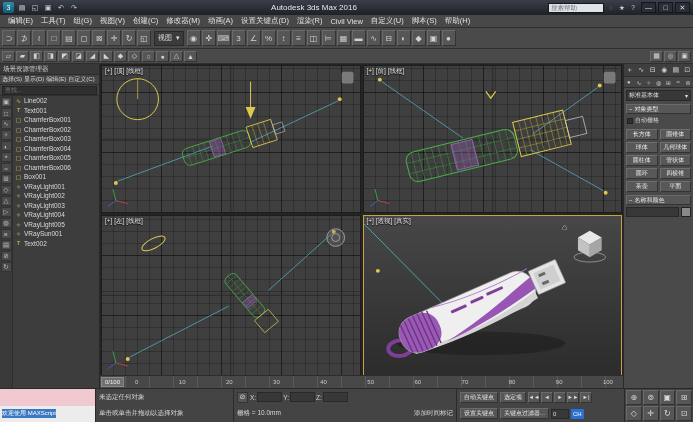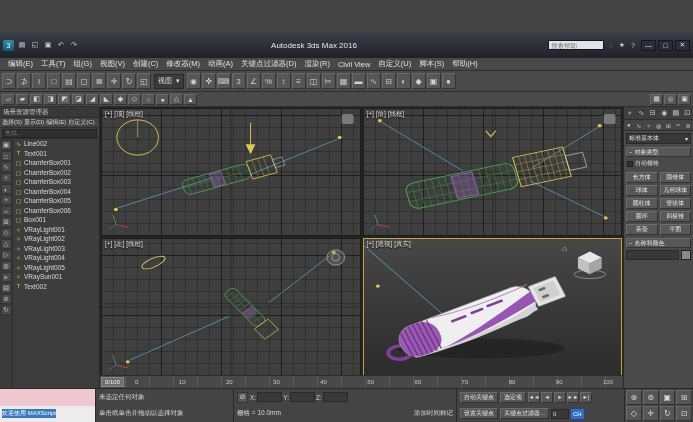--- a/index.html
+++ b/index.html
@@ -1,21 +1,21 @@
 <!DOCTYPE html>
 <html><head>
 <meta charset="utf-8">
 <style>
   * { margin:0; padding:0; box-sizing:border-box; }
   html,body { width:693px; height:422px; overflow:hidden; }
   body { font-family:"Liberation Sans","DejaVu Sans",sans-serif; font-size:8px; color:#d6d6d6; background:#3c3c3c; }
   .window { width:693px; height:422px; display:flex; flex-direction:column; background:#444; }
 
   
-  .titlebar { height:26px; flex:0 0 auto; background:linear-gradient(#3a3f49,#1f2128); display:flex; align-items:center; padding:0 3px; gap:2px;margin-top:32px; }
+  .titlebar { height:15px; flex:0 0 auto; background:linear-gradient(#3a3f49,#1f2128); display:flex; align-items:center; padding:0 3px; gap:2px; }
   .app-icon { width:11px; height:11px; background:linear-gradient(#2e8fa8,#135a78); color:#fff; font-size:7px; display:flex; align-items:center; justify-content:center; border-radius:2px; }
   .qa-icon { width:12px; height:11px; font-size:7px; color:#ccd2da; display:flex; align-items:center; justify-content:center; }
   .tb-title { flex:1; text-align:center; font-size:8px; color:#e8e8e8; white-space:nowrap; overflow:hidden; }
   .infocenter { display:flex; align-items:center; gap:2px; }
   .infocenter input { width:56px; height:10px; font-size:6.5px; background:#dfe3e8; border:1px solid #14161a; color:#333; padding:0 2px; }
   .ic-icon { width:10px; height:10px; font-size:6.5px; color:#c9ced6; display:flex; align-items:center; justify-content:center; }
   .win-btn { width:15px; height:11px; display:flex; align-items:center; justify-content:center; font-size:7px; color:#ddd; background:#2b2e36; border:1px solid #15171c; margin-left:1px; }
 
   
   .menubar { height:13px; flex:0 0 auto; background:#484848; border-bottom:1px solid #2e2e2e; display:flex; align-items:center; padding:0 4px; }
@@ -138,21 +138,21 @@
 
   <div class="menubar">
 
   <span class="menu-item">编辑(E)</span>
       <span class="menu-item">工具(T)</span>
       <span class="menu-item">组(G)</span>
       <span class="menu-item">视图(V)</span>
       <span class="menu-item">创建(C)</span>
       <span class="menu-item">修改器(M)</span>
       <span class="menu-item">动画(A)</span>
-      <span class="menu-item">关键点过滤器(D)</span>
+      <span class="menu-item">设置关键点(D)</span>
       <span class="menu-item">渲染(R)</span>
       <span class="menu-item">Civil View</span>
       <span class="menu-item">自定义(U)</span>
       <span class="menu-item">脚本(S)</span>
       <span class="menu-item">帮助(H)</span>
     </div>
 
   <div class="toolbar t1">
     <div class="repeat-inline">
 

